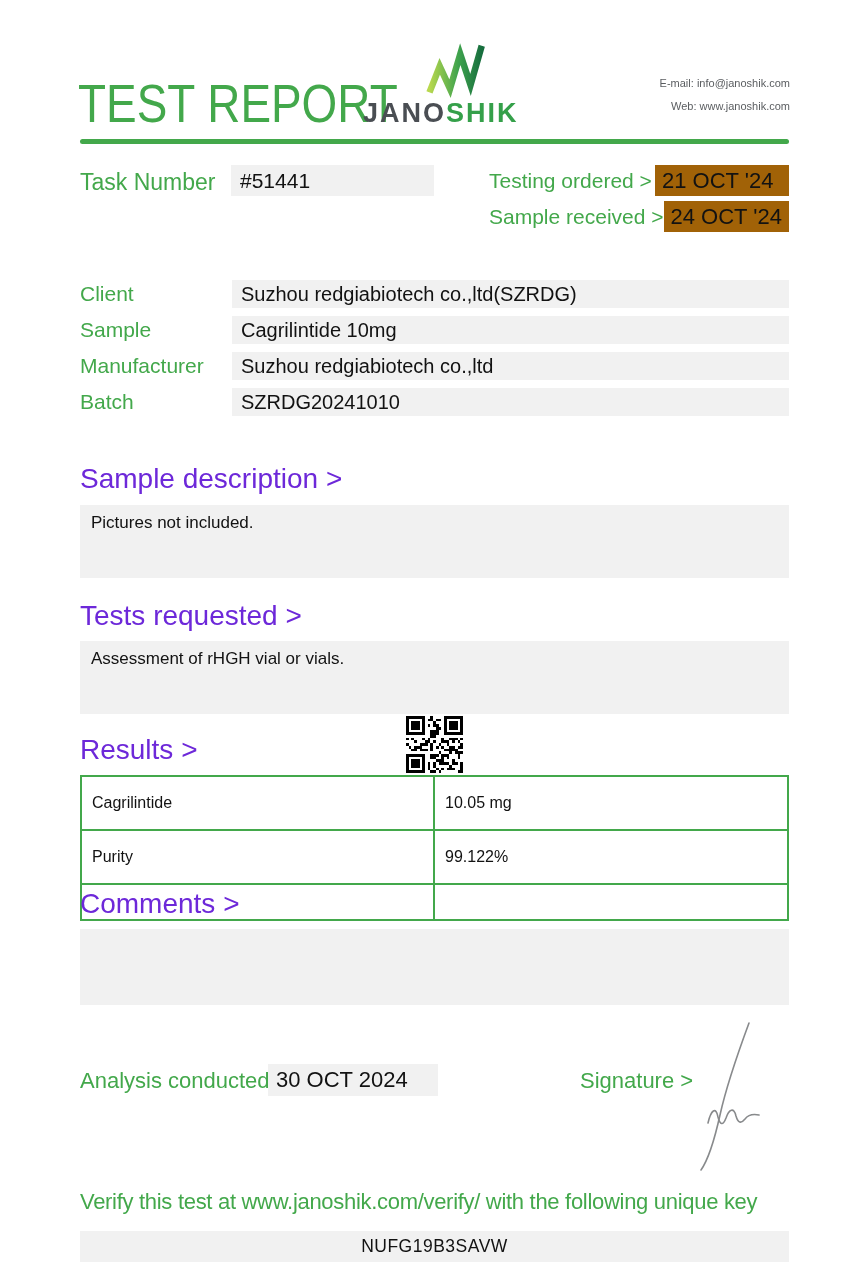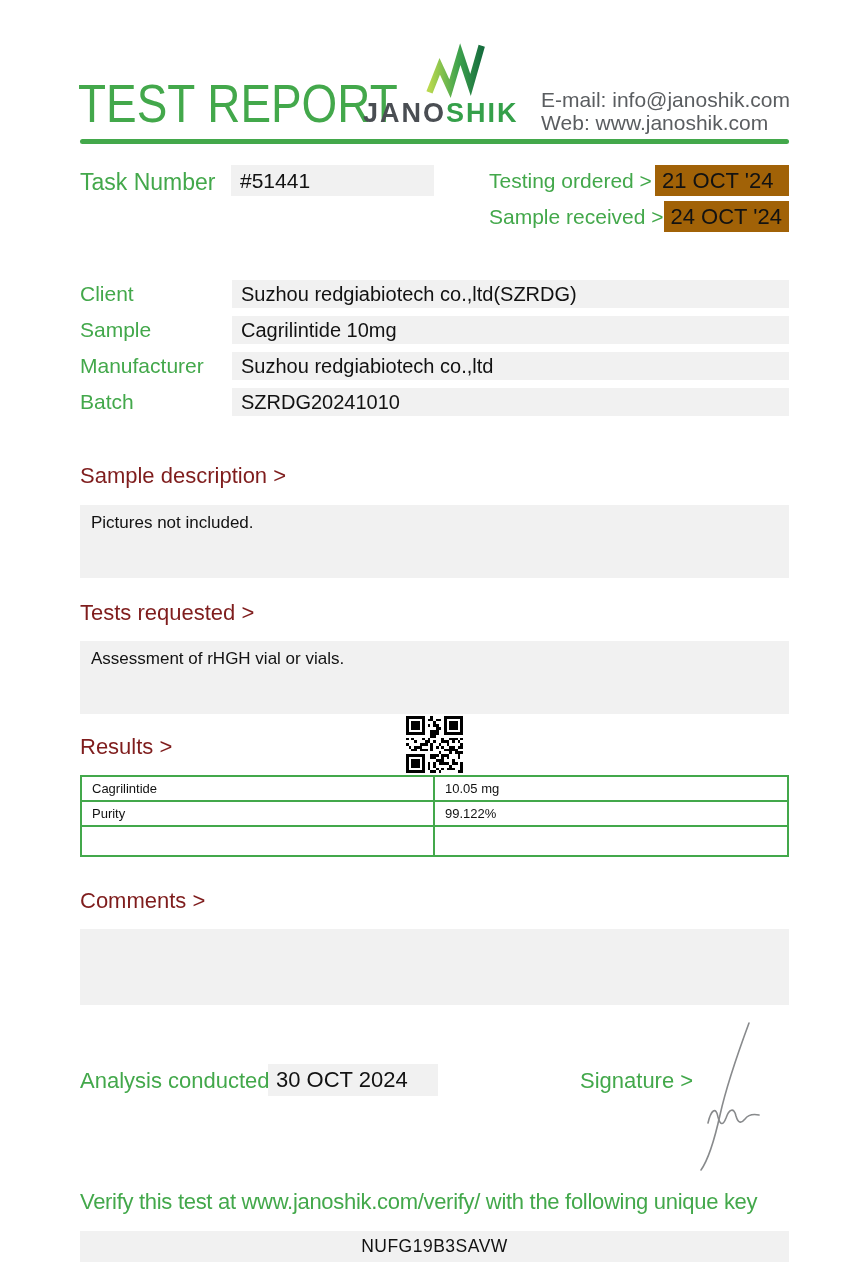--- a/index.html
+++ b/index.html
@@ -8,52 +8,52 @@
   .page { position:relative; width:868px; height:1280px; background:#fff; overflow:hidden; }
   .abs { position:absolute; }
 
   
   .title { left:78px; top:72px; font-size:54px; font-weight:400; color:#43a84b;
            transform:scaleX(.85); transform-origin:0 50%; white-space:nowrap; letter-spacing:0px; }
   .logo { left:363px; top:42px; width:145px; text-align:right; }
   .logo-text { font-size:27px; font-weight:bold; letter-spacing:2px; margin-top:-4px; white-space:nowrap; }
   .logo-jano { color:#4a4e53; }
   .logo-shik { color:#35a04a; }
-  .contact { right:78px; top:88px; text-align:left; font-size:21px; color:#5a5d60; line-height:23px; }
+  .contact { right:78px; top:72px; text-align:right; font-size:11px; color:#5a5d60; line-height:23px; }
   .rule { left:80px; top:139px; width:709px; height:5px; background:#43a84b; border-radius:3px; }
 
   
   .task-label { left:80px; top:169px; font-size:23px; color:#43a84b; }
   .task-box { left:231px; top:165px; width:203px; height:31px; background:#f1f1f1;
               font-size:21px; color:#121212; line-height:31px; padding-left:9px; }
   .dates { left:489px; top:165px; width:300px; }
   .date-row { display:flex; justify-content:space-between; align-items:center; height:31px; margin-bottom:5px; }
   .date-label { font-size:21px; color:#43a84b; white-space:nowrap; }
   .date-value { width:134px; height:31px; background:#a16207; font-size:22px; color:#121212;
                 line-height:31px; padding-left:7px; }
 
   
   .info { left:80px; top:280px; width:709px; }
   .info-row { display:flex; align-items:center; height:28px; margin-bottom:8px; }
   .info-label { width:152px; font-size:21px; color:#43a84b; flex:none; }
   .info-value { flex:1; height:28px; background:#f1f1f1; font-size:20px; color:#121212;
                 line-height:28px; padding-left:9px; overflow:hidden; white-space:nowrap; }
 
   
-  .sec-h { font-size:22px; color:#7f1d1d; white-space:nowrap; }
+  .sec-h { font-size:28px; color:#6d28d9; white-space:nowrap; }
   .gray-box { background:#f1f1f1; font-size:17px; color:#121212; padding:8px 11px; }
   .desc-h { left:80px; top:463px; }
   .desc-box { left:80px; top:505px; width:709px; height:73px; }
   .tests-h { left:80px; top:600px; }
   .tests-box { left:80px; top:641px; width:709px; height:73px; }
   .results-h { left:80px; top:734px; }
   .qr { left:406px; top:716px; width:57px; height:57px; }
   .results-table { left:80px; top:775px; width:709px; border-collapse:collapse; table-layout:fixed; }
-  .results-table td { border:2px solid #43a84b; font-size:13px; color:#121212;
-                      padding:4px 10px; height:25px; vertical-align:middle; }
+  .results-table td { border:2px solid #43a84b; font-size:16px; color:#121212;
+                      padding:17px 10px; height:25px; vertical-align:middle; }
   .results-table tr.tall td { height:30px; }
   .comments-h { left:80px; top:888px; }
   .comments-box { left:80px; top:929px; width:709px; height:76px; }
 
   
   .analysis-label { left:80px; top:1068px; font-size:22px; color:#43a84b; }
   .analysis-box { left:268px; top:1064px; width:170px; height:32px; background:#f1f1f1;
                   font-size:22px; color:#121212; line-height:32px; padding-left:8px; }
   .sig-label { left:580px; top:1068px; font-size:22px; color:#43a84b; }
   .sig { left:686px; top:1020px; }

